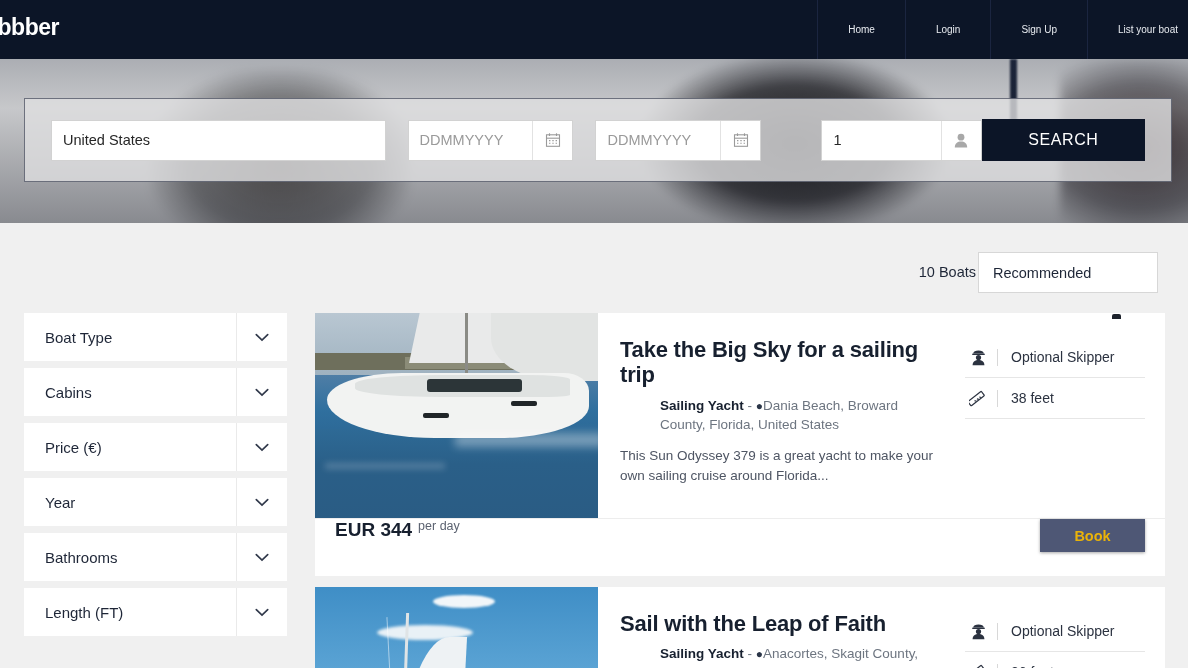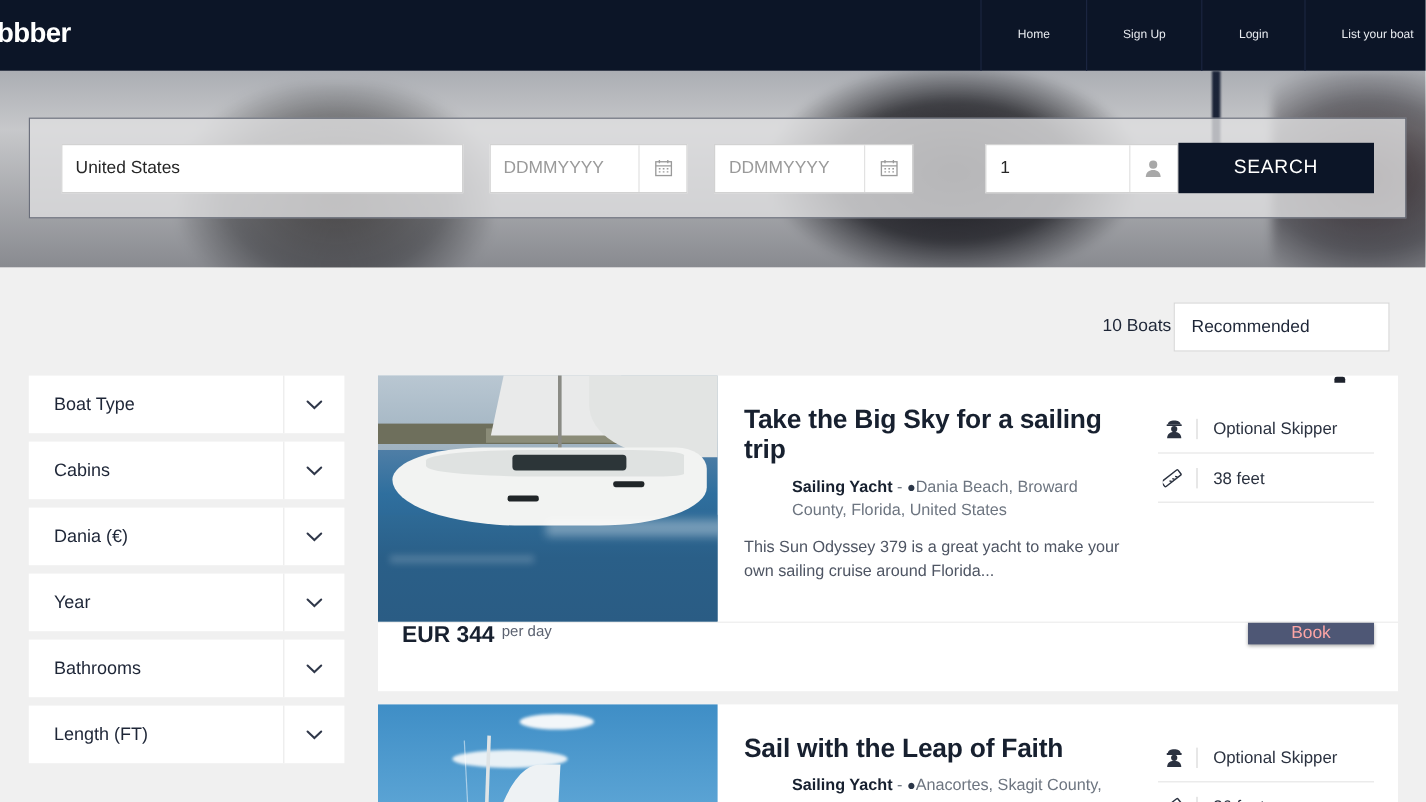--- a/index.html
+++ b/index.html
@@ -281,46 +281,47 @@
   .card-footer {
     height: 58px;
     border-top: 1px solid #ededed;
     display: flex; 
     padding: 0 20px;
   }
   .price { font-size: 19px; font-weight: 700; color: #17202f; }
   .price-unit { font-size: 12.5px; color: #5b6270; margin-left: 6px; font-weight: 400; }
   .book-btn {
     margin-left: auto;
-    width: 105px; height: 18px;
+    width: 105px; height: 33px;
     background: #4e5775;
-    color: #fca5a5;
+    color: #eab308;
     font-size: 14.5px;
     display: flex; align-items: center; justify-content: center;
     cursor: pointer;
     border: none;
     box-shadow: 0 1px 3px rgba(0,0,0,0.35);
     font-family: "Liberation Sans", sans-serif;
+    font-weight: bold;
   }
   .card-clip-mark {
     position: absolute; right: 44px; top: 1px;
     width: 9px; height: 5px;
     background: #1d222c;
     border-radius: 2px 2px 0 0;
   }
 </style>
 </head>
 <body>
 
 <div class="header">
   <div class="logo">Clubbber</div>
   <div class="nav">
     <div class="nav-item">Home</div>
+    <div class="nav-item">Login</div>
     <div class="nav-item">Sign Up</div>
-    <div class="nav-item">Login</div>
     <div class="nav-item">List your boat</div>
   </div>
 </div>
 
 <div class="hero">
   <div class="hero-photo"></div>
   <div class="hero-figB"></div>
   <div class="hero-figA"></div>
   <div class="hero-figC"></div>
   <div class="hero-pole"></div>
@@ -403,21 +404,21 @@
   <div class="filter">
     <div class="filter-label">Cabins</div>
     <div class="filter-chev">
       <svg width="14" height="9" viewBox="0 0 14 9" fill="none" stroke="#30384a" stroke-width="1.7" stroke-linecap="round">
           <polyline points="1.3,1.6 7,7 12.7,1.6"></polyline>
         </svg>
     </div>
   </div>
 
   <div class="filter">
-    <div class="filter-label">Dania (€)</div>
+    <div class="filter-label">Price (€)</div>
     <div class="filter-chev">
       <svg width="14" height="9" viewBox="0 0 14 9" fill="none" stroke="#30384a" stroke-width="1.7" stroke-linecap="round">
           <polyline points="1.3,1.6 7,7 12.7,1.6"></polyline>
         </svg>
     </div>
   </div>
 
   <div class="filter">
     <div class="filter-label">Year</div>
     <div class="filter-chev">

